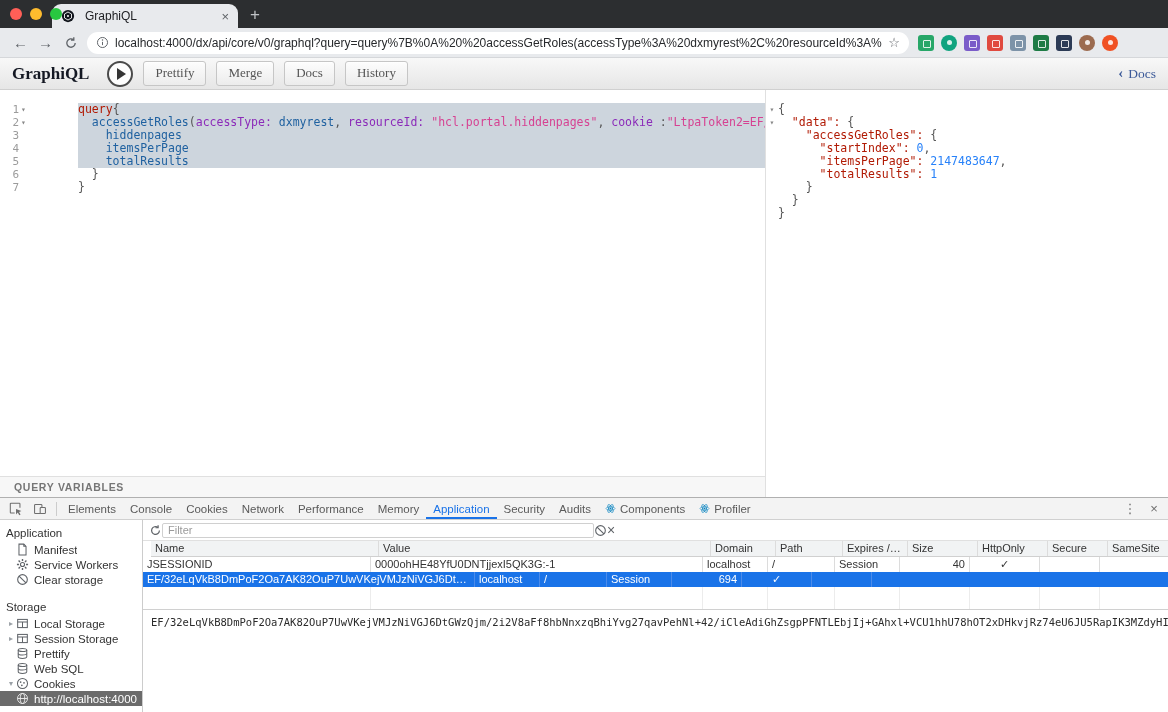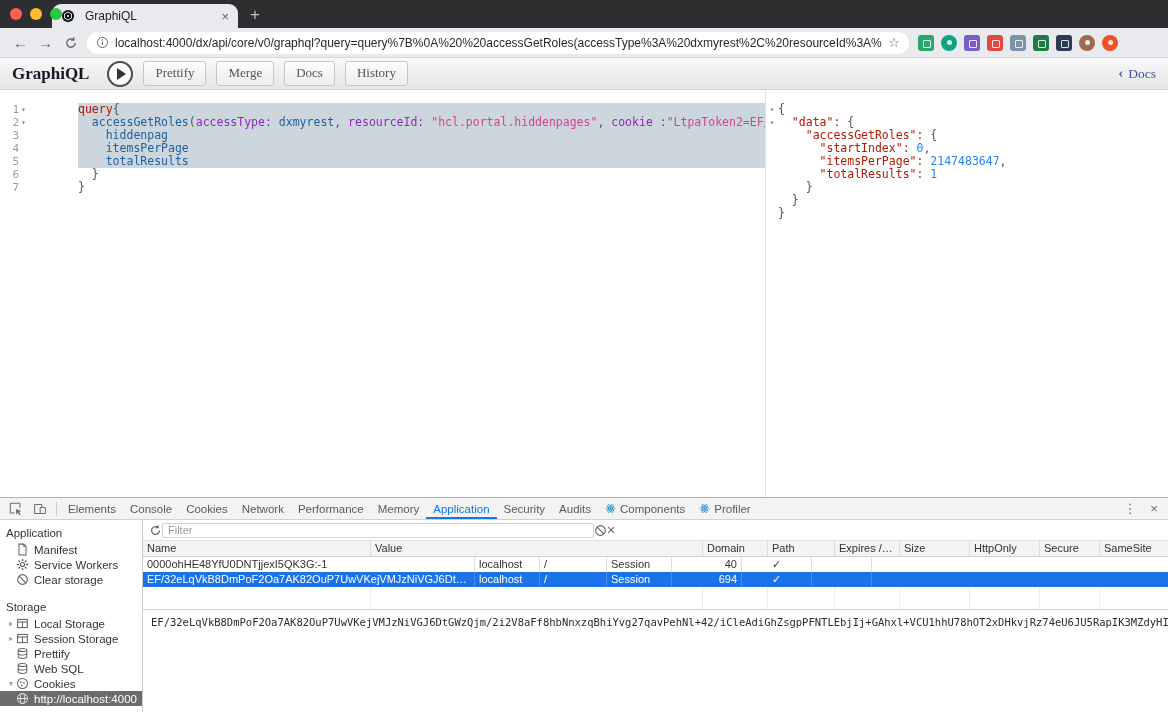--- a/index.html
+++ b/index.html
@@ -75,21 +75,21 @@
   .sb-arrow { flex:0 0 10px; font-size:8px; color:#9aa0a6; text-align:center; }
   .sb-icon { flex:0 0 14px; width:14px; height:14px; margin-right:4px; color:#5f6368; display:flex; align-items:center; }
   .sb-label { white-space:nowrap; overflow:hidden; }
   .sb-item.selected { background:#6b6b6b; color:#fff; }
   .sb-item.selected .sb-icon { color:#ececec; }
 
   .cookie-panel { flex:1; display:flex; flex-direction:column; min-width:0; }
   .ck-toolbar { flex:0 0 21px; border-bottom:1px solid #e0e0e0; display:flex; align-items:center; padding:0 6px; color:#5f6368; }
   .ck-filter { width:432px; height:15px; border:1px solid #d0d0d0; border-radius:2px; font-size:11px; padding:0 5px; color:#333; font-family:"Liberation Sans", sans-serif; }
   .ck-filter::placeholder { color:#9a9a9a; }
-  .ck-head { flex:0 0 16px; display:flex; background:#f1f3f4; border-bottom:1px solid #d0d0d0; font-size:11px; color:#333; }
+  .ck-head { flex:0 0 16px; display:flex; background:#f1f3f4; border-bottom:1px solid #d0d0d0; font-size:11px; color:#333;margin-left:8px; }
   .ck-row { flex:0 0 15px; display:flex; font-size:11px; }
   .ck-row.selected { background:#1a73e8; color:#fff; }
   .ck-cell { padding:1px 4px; border-right:1px solid #dcdcdc; white-space:nowrap; overflow:hidden; text-overflow:ellipsis; line-height:13px; }
   .ck-row.selected .ck-cell { border-right-color:#4b8bea; }
   .c0{flex:0 0 228px}.c1{flex:0 0 332px}.c2{flex:0 0 65px}.c3{flex:0 0 67px}.c4{flex:0 0 65px}
   .c5{flex:0 0 70px}.c6{flex:0 0 70px}.c7{flex:0 0 60px}.c8{flex:1; border-right:none;}
   .num-cell { text-align:right; }
   .chk-cell { text-align:center; }
   .ck-empty { flex:0 0 22px; display:flex; }
   .ck-empty .ck-cell { border-right-color:#ececec; height:100%; }
@@ -197,26 +197,29 @@
               <span class="fold-caret"></span>
             </div>
             <div class="gutter-line">
               <span class="gutter-num">7</span>
               <span class="fold-caret"></span>
             </div>
           </div>
         <div class="code" id="query-code">
             <div class="cm-line sel"><span class="tok-kw">query</span><span class="tok-pun">{</span></div>
             <div class="cm-line sel"><span class="tok-plain">  </span><span class="tok-prop">accessGetRoles</span><span class="tok-pun">(</span><span class="tok-attr">accessType:</span><span class="tok-plain"> </span><span class="tok-prop">dxmyrest</span><span class="tok-pun">,</span><span class="tok-plain"> </span><span class="tok-attr">resourceId:</span><span class="tok-plain"> </span><span class="tok-str">"hcl.portal.hiddenpages"</span><span class="tok-pun">,</span><span class="tok-plain"> </span><span class="tok-attr">cookie</span><span class="tok-pun"> :</span><span class="tok-str">"LtpaToken2=EF/32eLqVkB8DmPoF2Oa7AK82OuP7UwVKejVMJzNiVGJ6DtGWzQjm/2i2V8a</span></div>
-            <div class="cm-line sel"><span class="tok-prop">    hiddenpag</span></div>
+            <div class="cm-line sel"><span class="tok-prop">    hiddenpages</span></div>
             <div class="cm-line sel"><span class="tok-prop">    itemsPerPage</span></div>
             <div class="cm-line sel"><span class="tok-prop">    totalResults</span></div>
             <div class="cm-line"><span class="tok-pun">  }</span></div>
             <div class="cm-line"><span class="tok-pun">}</span></div>
           </div>
+      </div>
+      <div class="vars-bar">
+        <span>QUERY VARIABLES</span>
       </div>
     </div>
     <div class="result-pane" id="result-code">
         <div class="r-line">
           <span class="r-fold">▾</span>
           <span class="r-text"><span class="tok-pun">{</span></span>
         </div>
         <div class="r-line">
           <span class="r-fold">▾</span>
           <span class="r-text"><span class="tok-plain">  </span><span class="tok-key">"data":</span><span class="tok-plain"> </span><span class="tok-pun">{</span></span>
@@ -454,20 +457,21 @@
           <span class="ck-cell c2">Domain</span>
           <span class="ck-cell c3">Path</span>
           <span class="ck-cell c4">Expires / Ma...</span>
           <span class="ck-cell c5">Size</span>
           <span class="ck-cell c6">HttpOnly</span>
           <span class="ck-cell c7">Secure</span>
           <span class="ck-cell c8">SameSite</span>
         </div>
 
         <div class="ck-row">
+          <span class="ck-cell c0">JSESSIONID</span>
           <span class="ck-cell c1">0000ohHE48YfU0DNTjjexI5QK3G:-1</span>
           <span class="ck-cell c2">localhost</span>
           <span class="ck-cell c3">/</span>
           <span class="ck-cell c4">Session</span>
           <span class="ck-cell c5 num-cell">40</span>
           <span class="ck-cell c6 chk-cell">✓</span>
           <span class="ck-cell c7"></span>
           <span class="ck-cell c8"></span>
         </div>
         <div class="ck-row selected">

